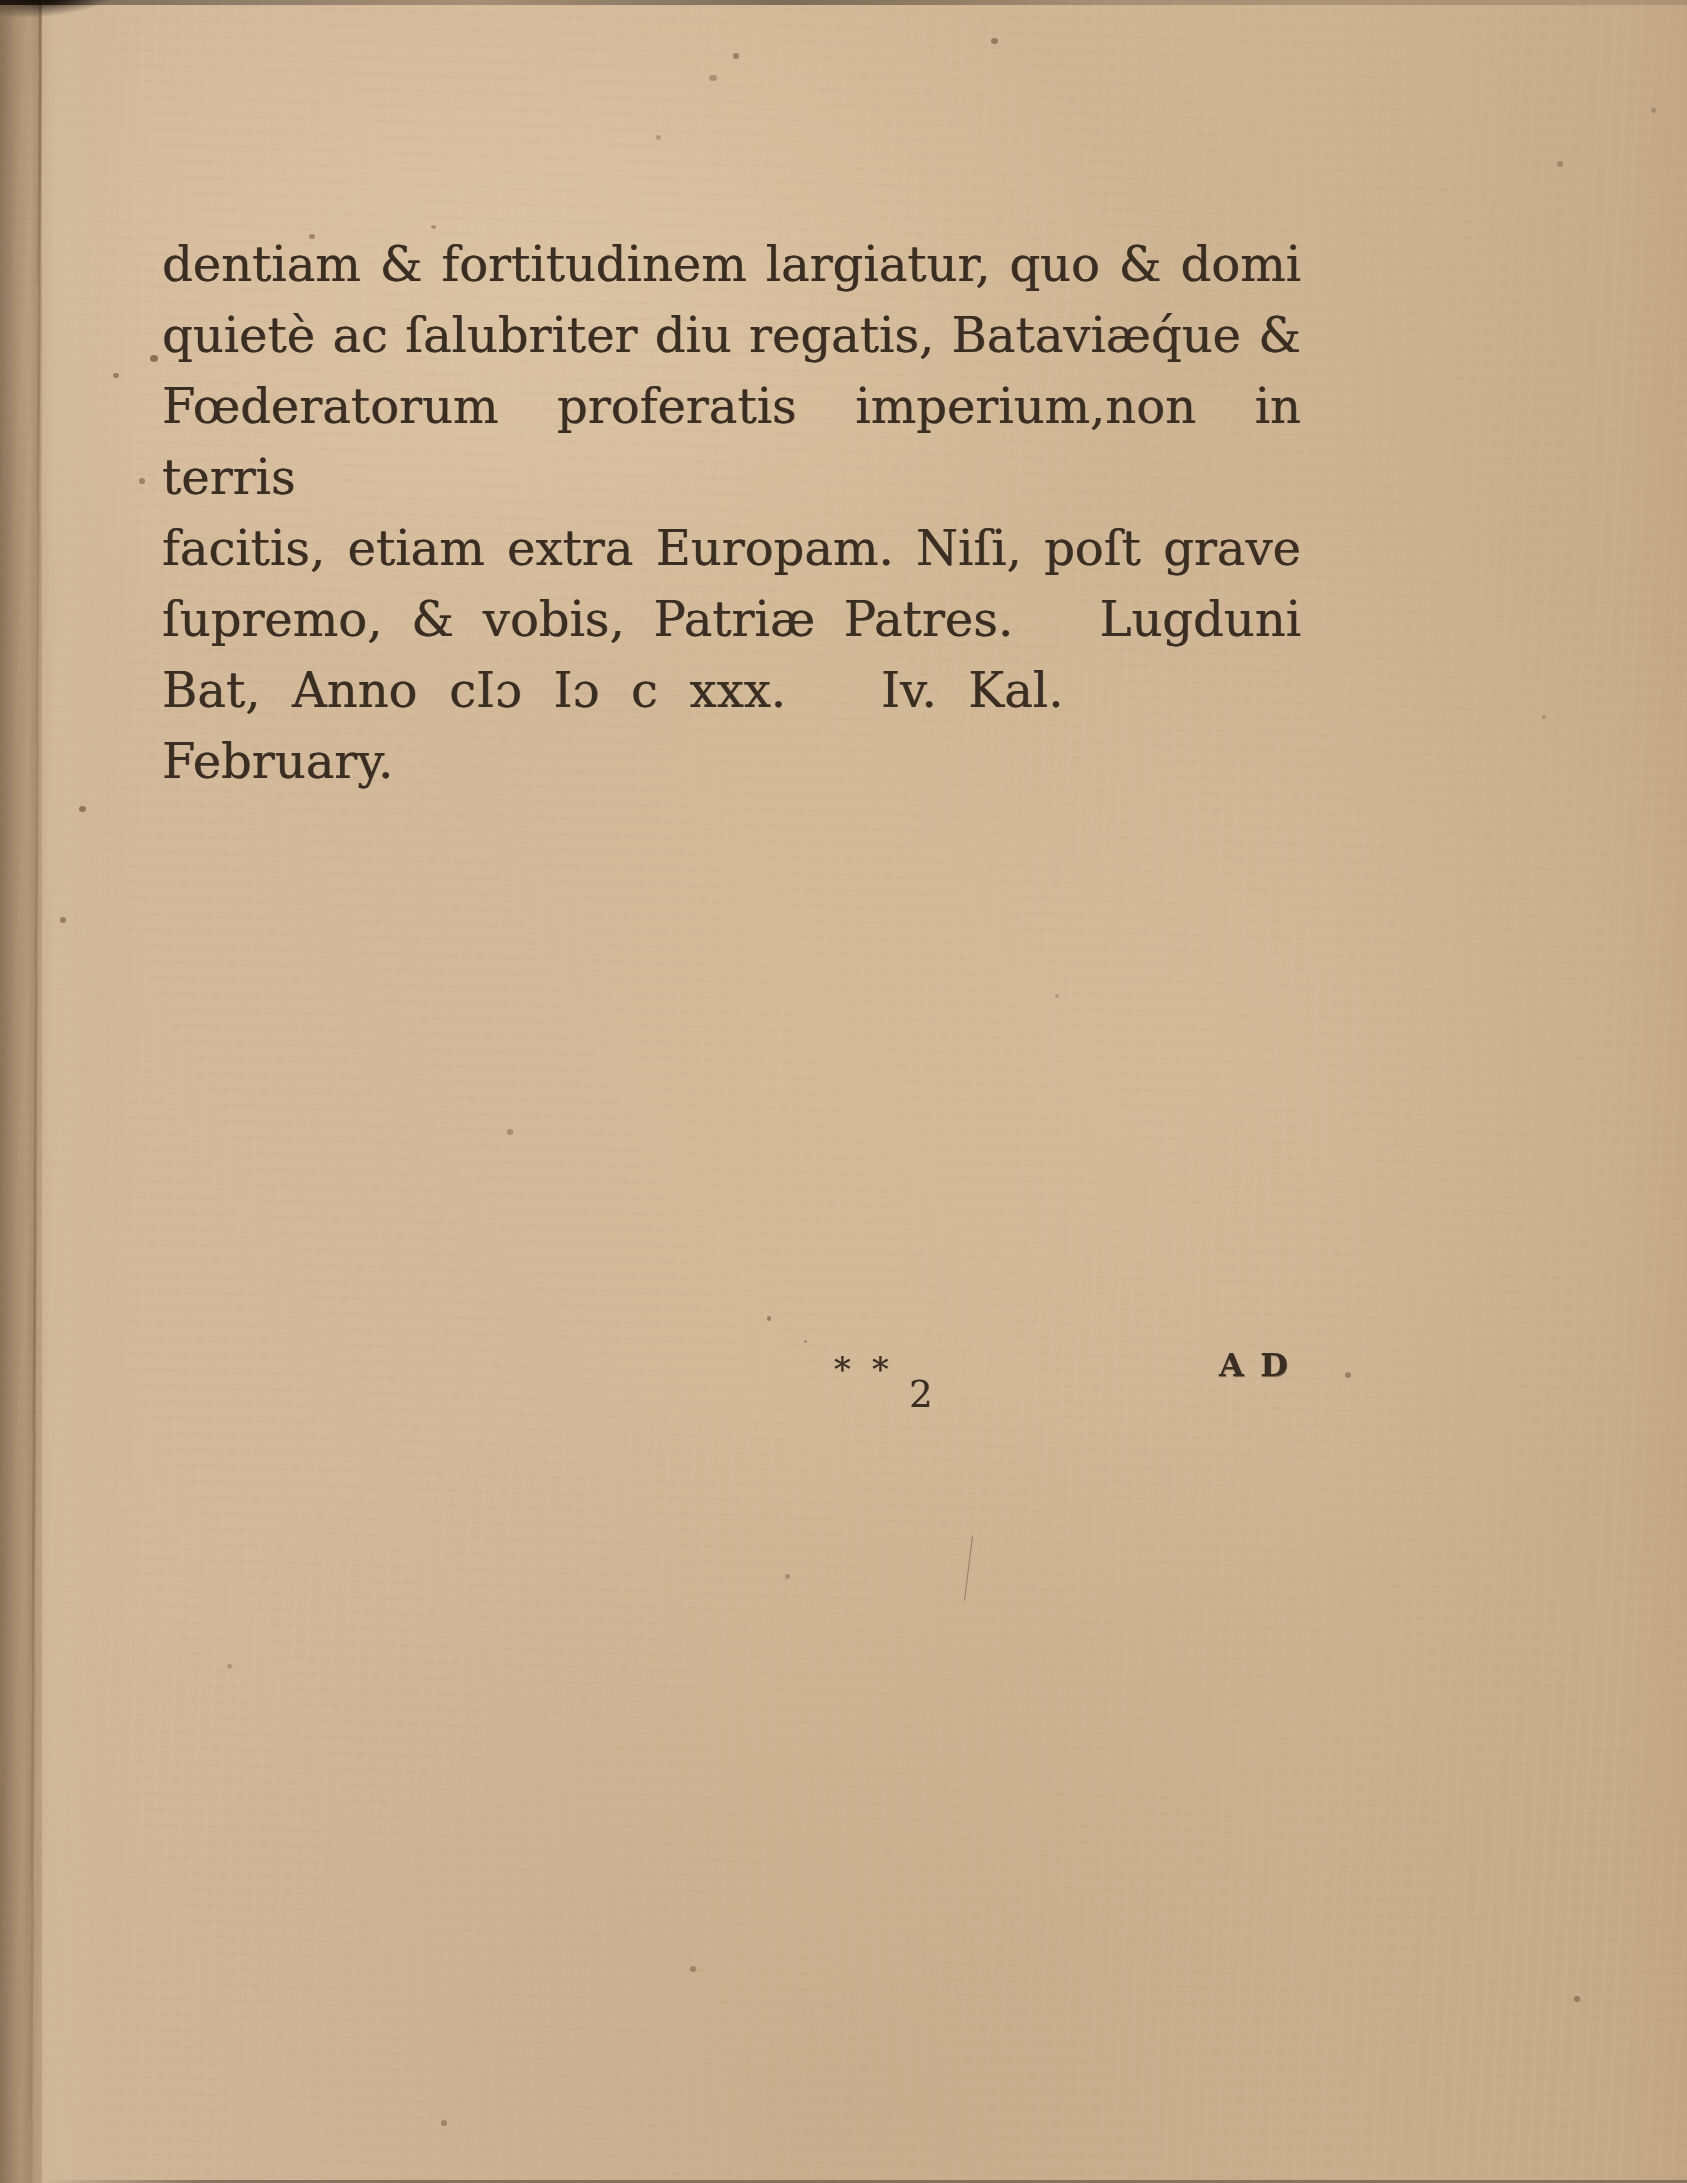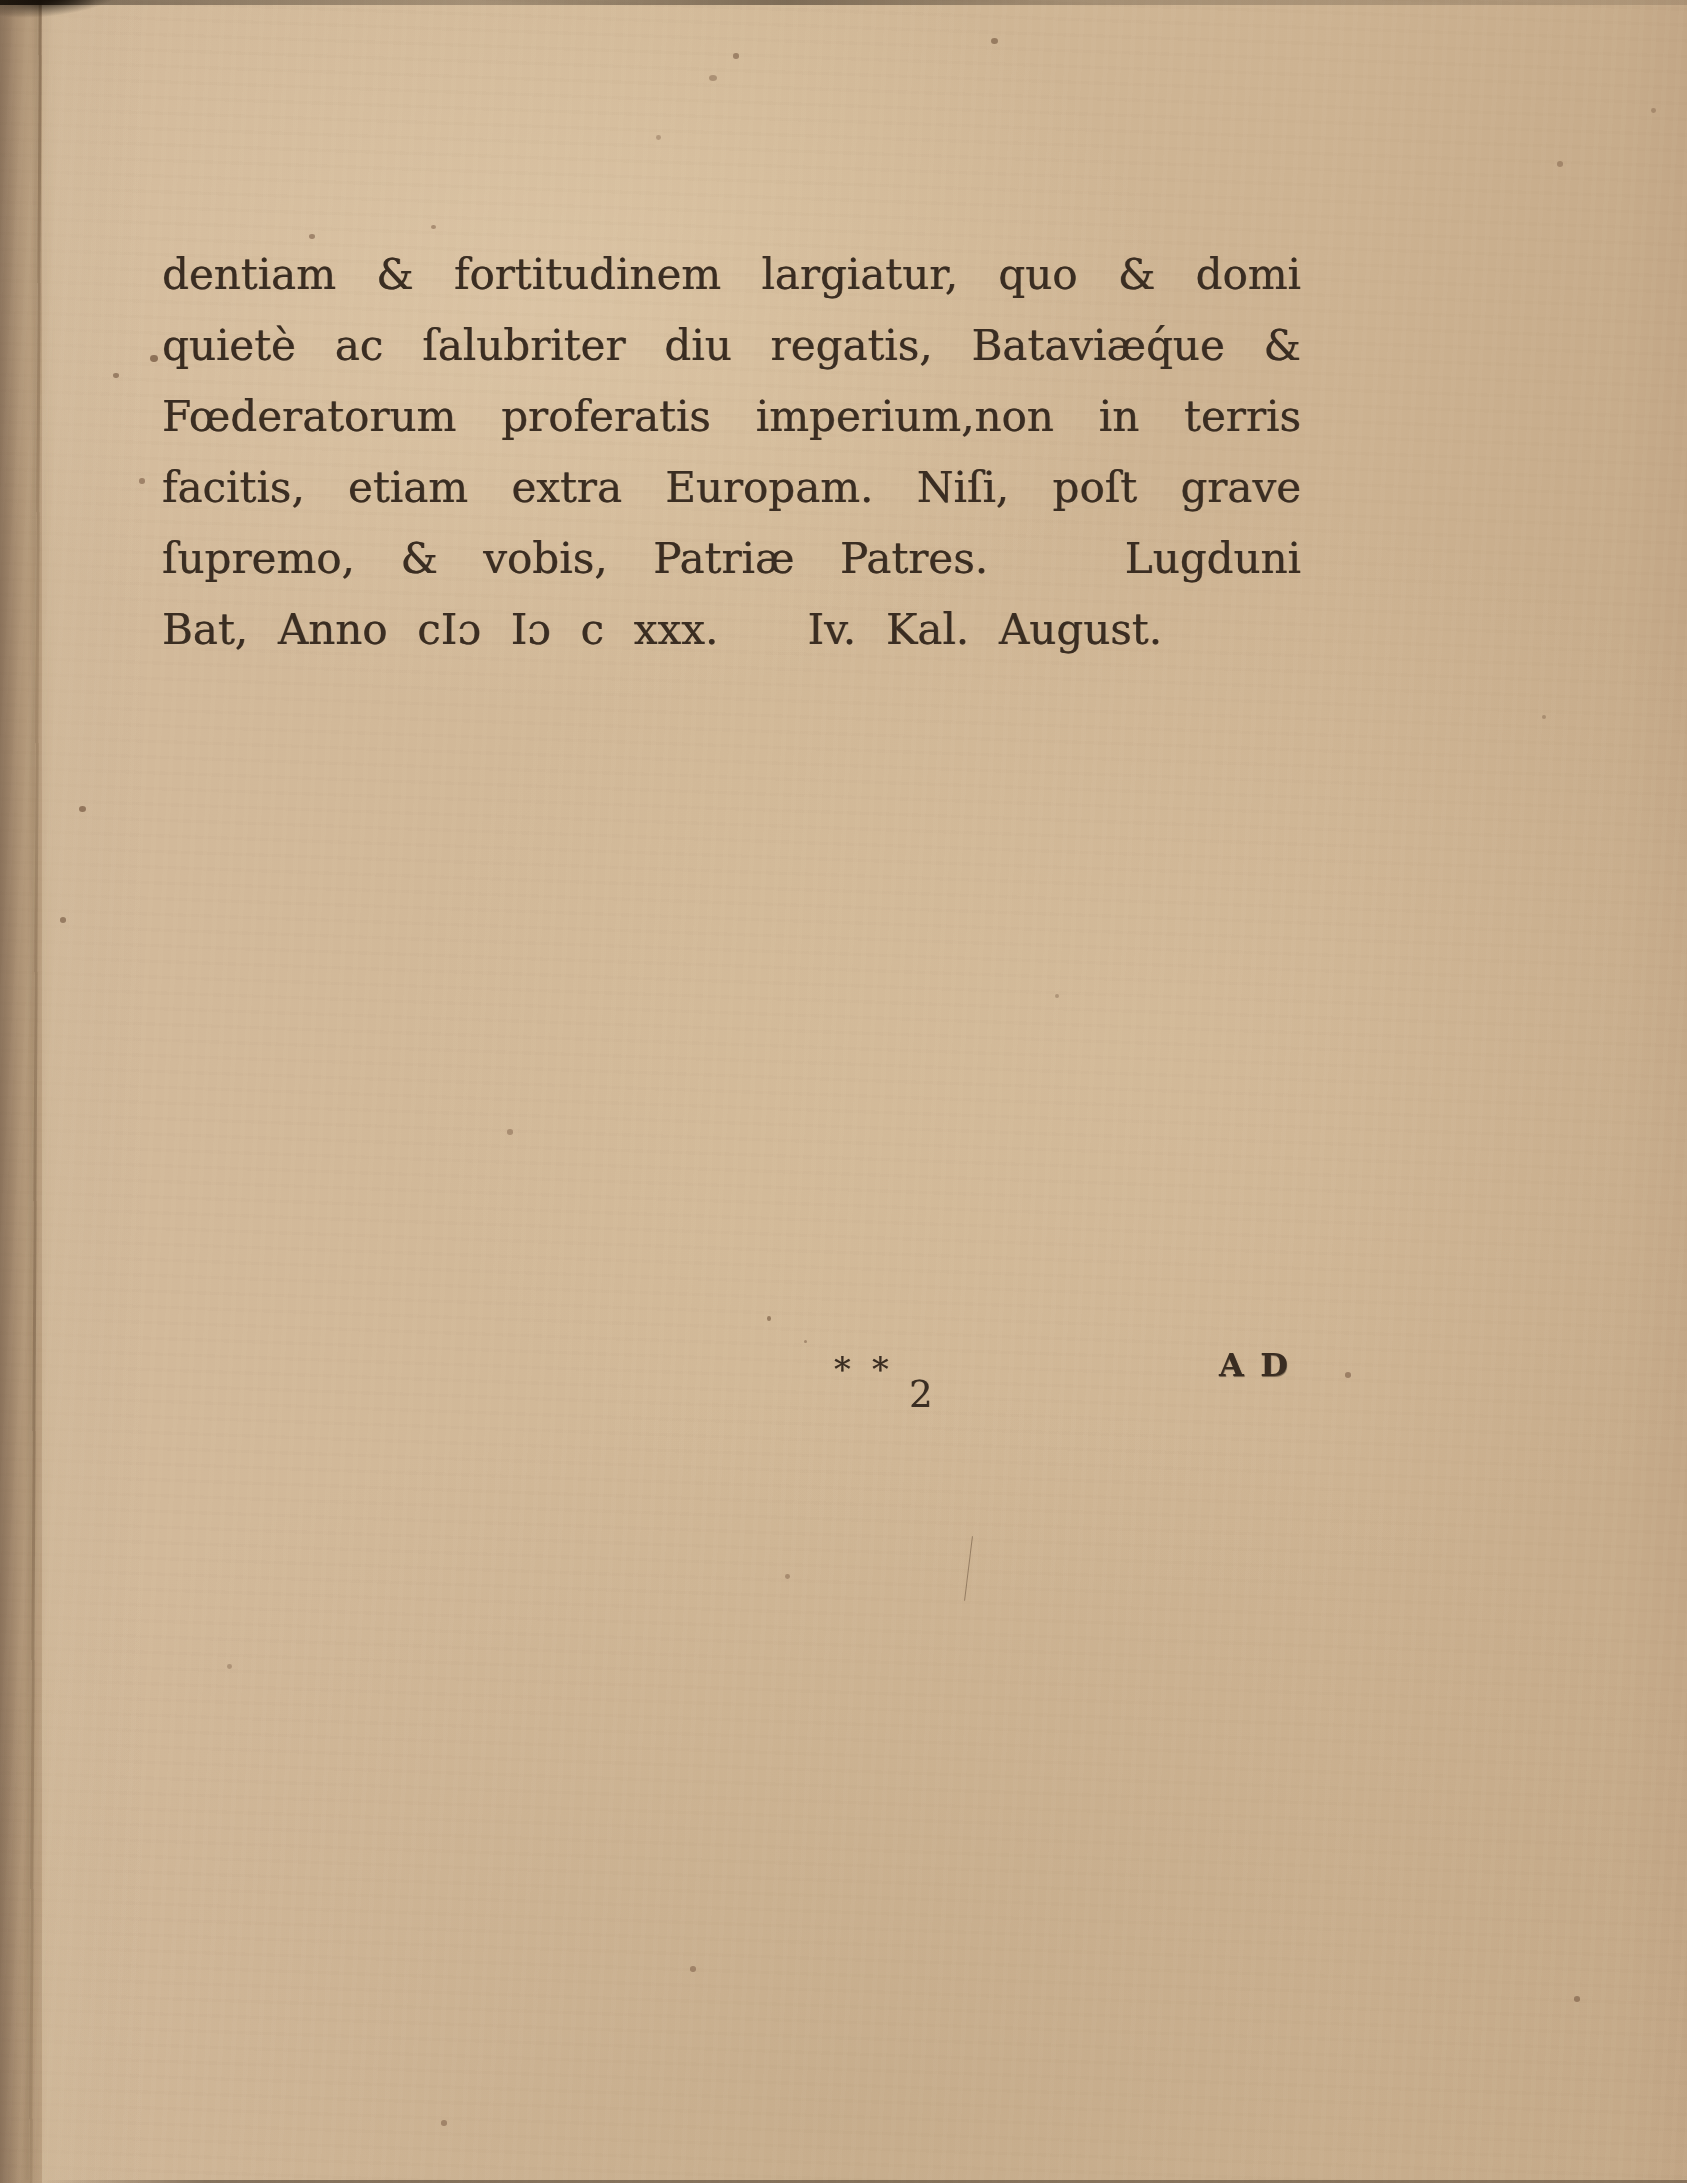--- a/index.html
+++ b/index.html
@@ -34,23 +34,23 @@
     background:linear-gradient(90deg, rgba(74,56,40,.38) 0px, rgba(96,74,52,.2) 18px, rgba(128,102,74,.12) 41px, rgba(0,0,0,0) 143px);}
   .crease{position:absolute;left:34px;top:0;width:3.4px;height:100%;
     background:linear-gradient(180deg, rgba(104,80,56,.55), rgba(122,96,68,.35) 30%, rgba(104,80,56,.5) 62%, rgba(122,96,68,.3));
     box-shadow:4.1px 0 9.6px rgba(150,122,92,.35), -2.7px 0 5.5px rgba(90,68,46,.3);
     transform:rotate(.25deg);}
   .fold-light{position:absolute;left:42px;top:0;width:102px;height:100%;
     background:linear-gradient(90deg, rgba(240,222,192,.35), rgba(240,222,192,0));}
 
   
   .textblock{
-    position:absolute;left:162px;top:239px;width:1139px;
+    position:absolute;left:162px;top:229px;width:1139px;
     color:var(--ink, #3a2d22);
-    font-size:42px;line-height:71px;
+    font-size:48px;line-height:71px;
     text-shadow:0.5px 0.4px 0.6px rgba(56,43,31,.55), -0.3px 0 0.4px rgba(56,43,31,.3);
   }
   .line{white-space:pre-wrap;text-align:justify;text-align-last:justify;}
   .line.short{text-align:left;text-align-last:left;word-spacing:16.4px;}
 
   .signature{position:absolute;left:834px;top:1350px;color:var(--ink,#3a2d22);
     text-shadow:0.5px 0.4px 0.6px rgba(56,43,31,.5);}
   .signature .stars{font-size:33px;letter-spacing:5.5px;vertical-align:top;}
   .signature .num{font-size:37px;position:relative;top:23px;margin-left:15px;}
   .catchword{position:absolute;left:1219px;top:1346px;color:var(--ink,#3a2d22);
@@ -72,21 +72,21 @@
   <div class="edge-top"></div>
   <div class="edge-bottom"></div>
   <div class="corner-blob"></div>
 
   <div class="textblock">
     <div class="line">dentiam &amp; fortitudinem largiatur, quo &amp; domi</div>
     <div class="line">quietè ac ſalubriter diu regatis, Bataviæq́ue &amp;</div>
     <div class="line">Fœderatorum proferatis imperium,non in terris</div>
     <div class="line">facitis, etiam extra Europam. Niſi, poſt grave</div>
     <div class="line">ſupremo, &amp; vobis, Patriæ Patres.   Lugduni</div>
-    <div class="line short">Bat, Anno cIɔ Iɔ c xxx.   Iv. Kal. August.</div>
+    <div class="line short">Bat, Anno cIɔ Iɔ c xxx.   Iv. Kal. February.</div>
   </div>
 
   <div class="signature">
     <span class="stars">* *</span><span class="num">2</span>
   </div>
   <div class="catchword">AD</div>
 
   <div class="speck" style="left:709px;top:75px;width:8.2px;height:6.1px;opacity:.35;"></div>
   <div class="speck" style="left:991px;top:38px;width:6.8px;height:6.1px;opacity:.5;"></div>
   <div class="speck" style="left:733px;top:53px;width:5.5px;height:5.5px;opacity:.45;"></div>

